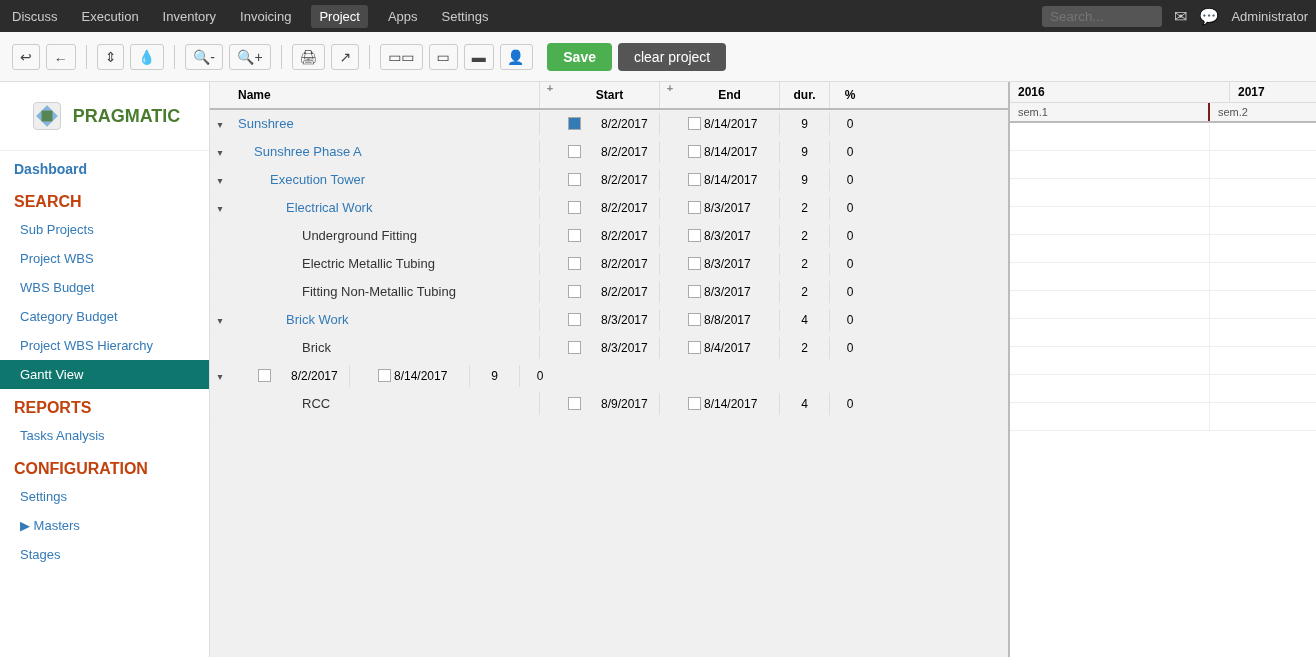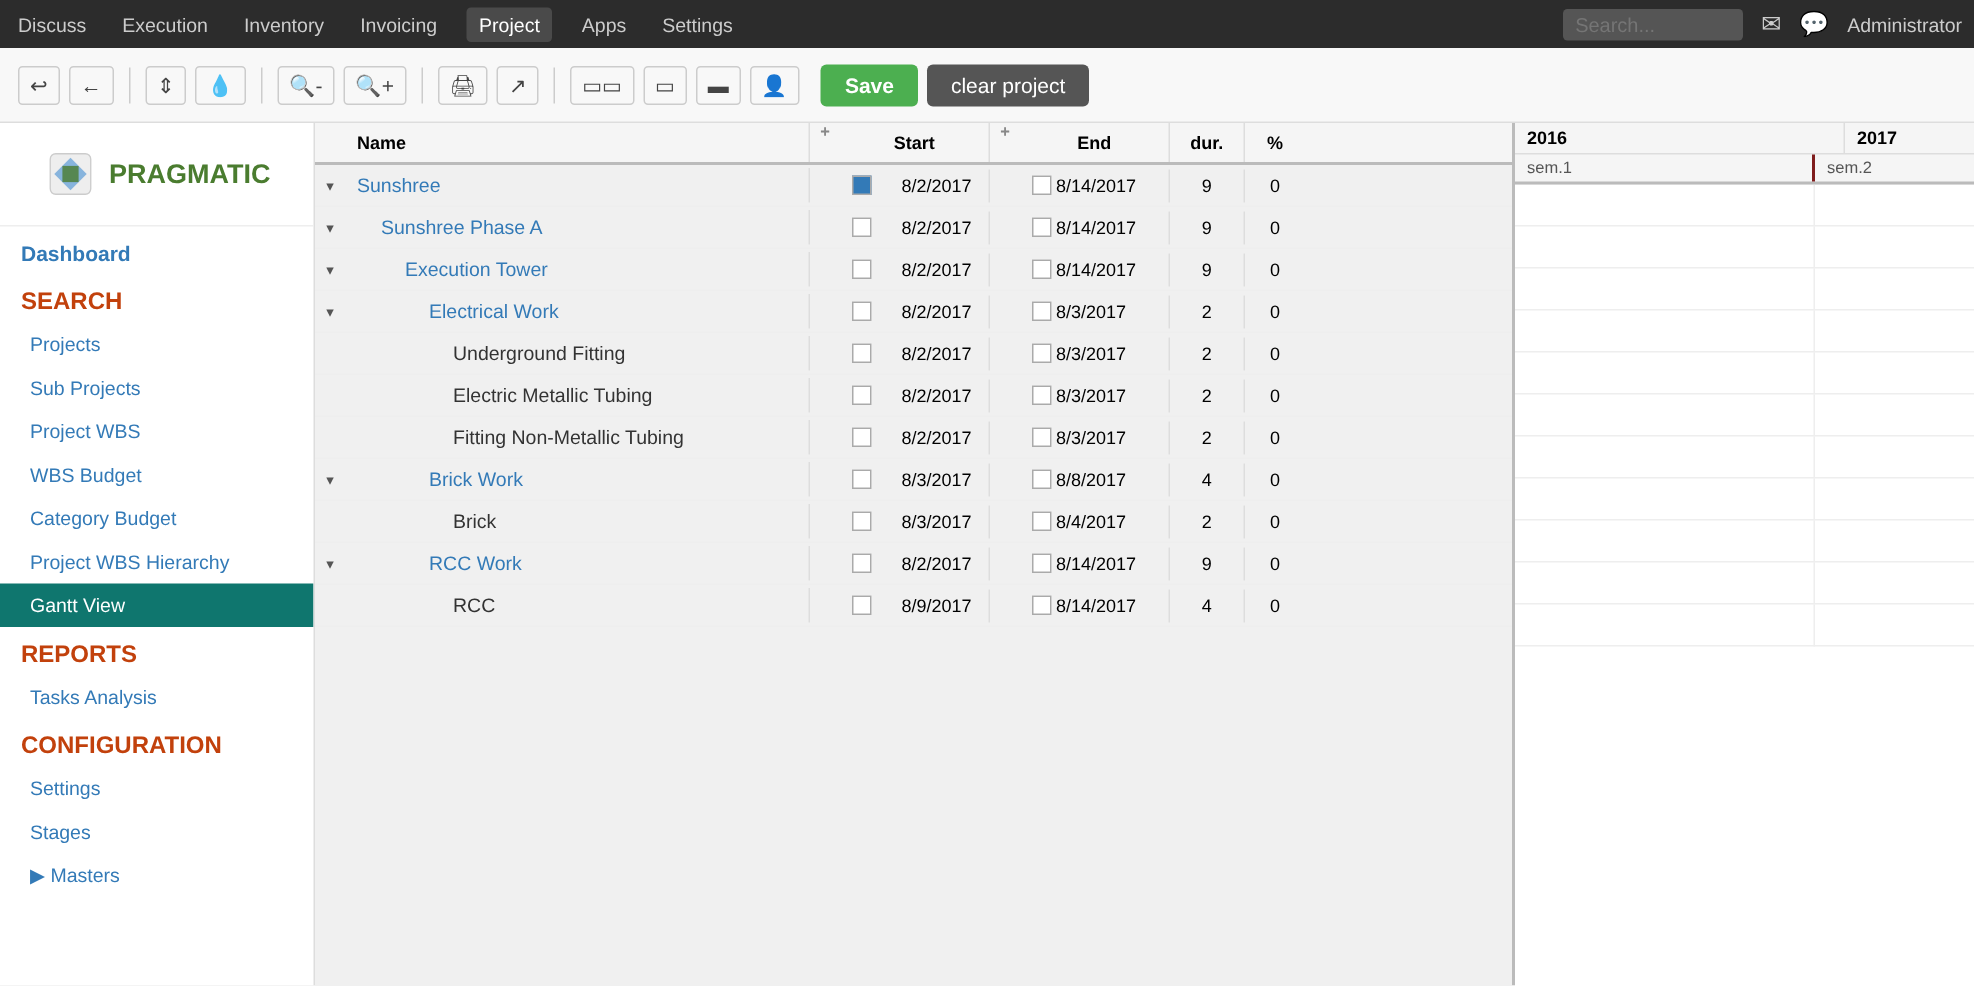--- a/index.html
+++ b/index.html
@@ -320,33 +320,32 @@
       <svg class="logo-icon" viewBox="0 0 40 40">
         <rect x="5" y="5" width="30" height="30" rx="4" fill="#eee" stroke="#ccc"></rect>
         <polygon points="20,8 32,20 20,32 8,20" fill="#5b9bd5" opacity="0.7"></polygon>
         <rect x="14" y="14" width="12" height="12" fill="#4a7c2f" opacity="0.8"></rect>
       </svg>
       <span style="font-size:18px;font-weight:bold;color:#4a7c2f;">PRAGMATIC</span>
     </div>
     <div id="sidebar-items">
         <div class="sidebar-section-header" style="color: rgb(51, 122, 183); font-size: 14px; padding: 10px 14px 6px;">Dashboard</div>
         <div class="sidebar-section-label">Search</div>
-        <div class="sidebar-item">Projects</div>
         <div class="sidebar-item">Sub Projects</div>
         <div class="sidebar-item">Project WBS</div>
         <div class="sidebar-item">WBS Budget</div>
         <div class="sidebar-item">Category Budget</div>
         <div class="sidebar-item">Project WBS Hierarchy</div>
         <div class="sidebar-item active">Gantt View</div>
         <div class="sidebar-section-label">Reports</div>
         <div class="sidebar-item">Tasks Analysis</div>
         <div class="sidebar-section-label">Configuration</div>
         <div class="sidebar-item">Settings</div>
+        <div class="sidebar-item">▶ Masters</div>
         <div class="sidebar-item">Stages</div>
-        <div class="sidebar-item">▶ Masters</div>
       </div>
   </div>
 
   <div class="content-area">
     <div class="gantt-container">
 
       <div class="gantt-table">
         <div class="gantt-header">
           <div class="cell-icon"></div>
           <div class="col-name">Name</div>
@@ -515,23 +514,20 @@
     <div class="cell-icon" style="font-size:10px;color:#888;"></div>
     <div class="cell-end">
       <div class="cb"></div>
       <span>8/4/2017</span>
     </div>
     <div class="cell-dur">2</div>
     <div class="cell-pct">0</div>
   </div>
             <div class="gantt-row">
     <div class="cell-icon"><span class="expand-icon">▾</span></div>
-    <div class="cell-name" style="padding-left:56px;">
-      <a class="task-name-link" href="#">RCC Work</a>
-    </div>
     <div class="cell-icon" style="font-size:10px;color:#888;"></div>
     <div class="cell-start">
       <div class="cb " style=""></div>
       <span>8/2/2017</span>
     </div>
     <div class="cell-icon" style="font-size:10px;color:#888;"></div>
     <div class="cell-end">
       <div class="cb"></div>
       <span>8/14/2017</span>
     </div>

